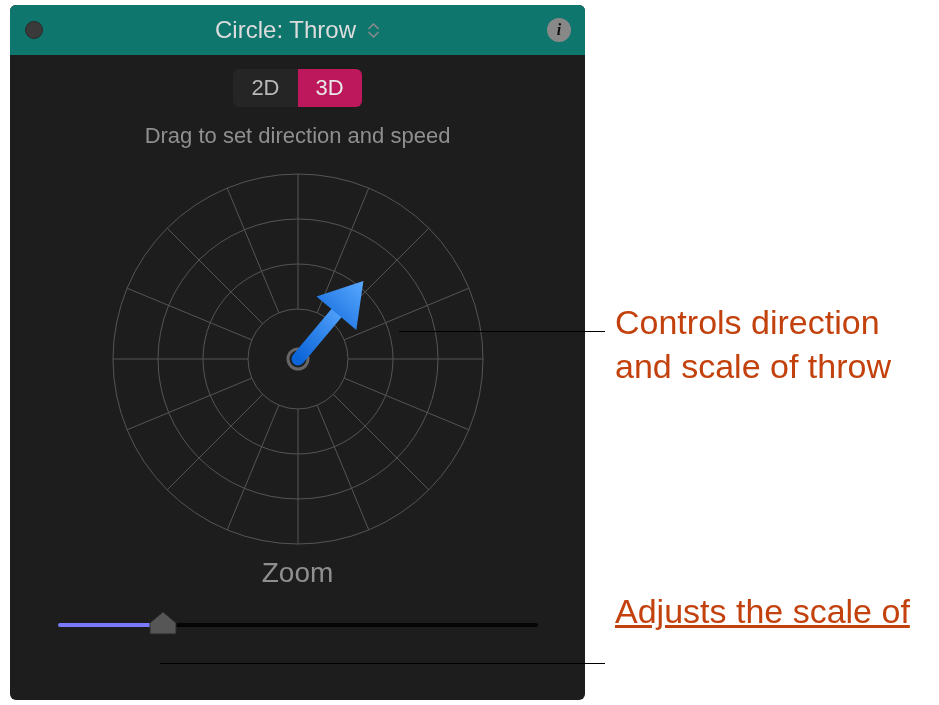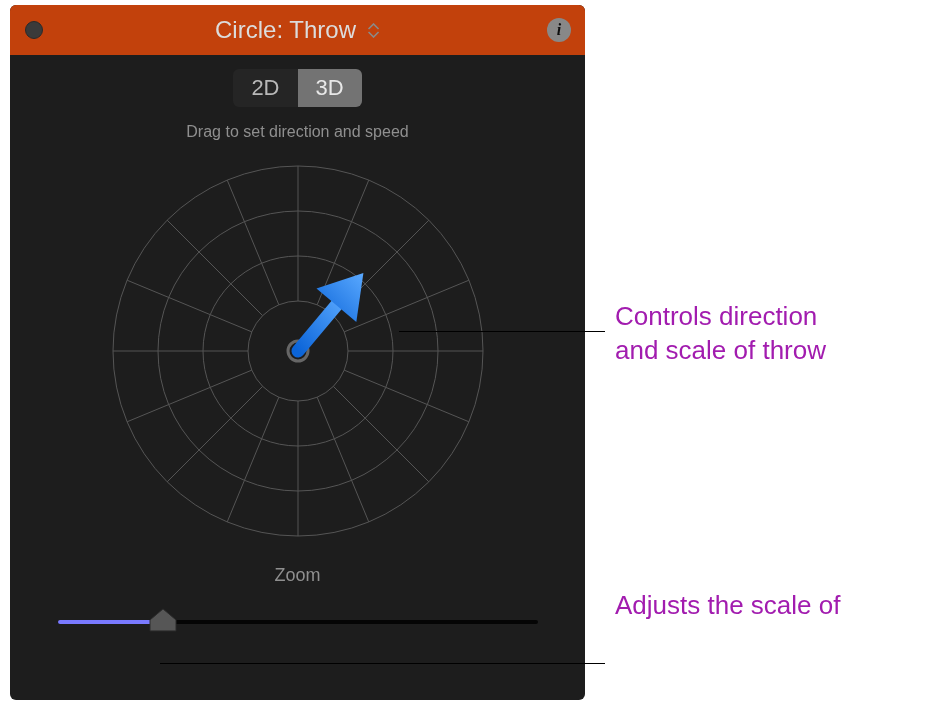--- a/index.html
+++ b/index.html
@@ -19,21 +19,21 @@
       left: 10px;
       top: 5px;
       width: 575px;
       height: 695px;
       background: #1d1d1d;
       border-radius: 6px;
       overflow: hidden;
     }
     .panel-header {
       height: 50px;
-      background: #c2410c;
+      background: #0f766e;
       display: flex;
       align-items: center;
       position: relative;
       padding-left: 38px;
     }
     .traffic-light {
       width: 18px;
       height: 18px;
       border-radius: 50%;
       background: #3a3a3a;
@@ -99,45 +99,45 @@
       font-size: 22px;
       cursor: pointer;
       border: none;
       color: #ddd;
     }
     .dim-btn.inactive {
       background: #252525;
       color: #b8b8b8;
     }
     .dim-btn.active {
-      background: #737373;
+      background: #be185d;
       color: #e8e8e8;
     }
     .helper-text {
       color: #8f8f8f;
-      font-size: 16px;
+      font-size: 22px;
       text-align: right;
       margin-top: 14px;
       line-height: 1.35;
     }
     .radar {
       position: relative;
       width: 380px;
       height: 380px;
       margin-top: 18px;
     }
     .radar svg {
       width: 100%;
       height: 100%;
       display: block;
     }
     .zoom-label {
       color: #8f8f8f;
-      font-size: 18px;
-      margin-top: 24px;
+      font-size: 28px;
+      margin-top: 8px;
     }
     .slider-wrap {
       position: relative;
       width: 480px;
       height: 40px;
       margin-top: 16px;
     }
     .slider-track {
       position: absolute;
       left: 0;
@@ -165,22 +165,22 @@
     }
     .slider-thumb svg {
       display: block;
       width: 30px;
       height: 26px;
     }
 
     
     .callout {
       position: absolute;
-      font-size: 26px;
-      color: #a21caf;
+      font-size: 34px;
+      color: #c2410c;
       line-height: 1.3;
       font-weight: 400;
     }
     .callout-line {
       position: absolute;
       height: 1px;
       background: #000;
     }
   </style>
 </head>
@@ -269,16 +269,16 @@
   </div>
 </div>
 
 <div class="callout-line" style="left:399px; top:331px; width:206px;"></div>
 <div class="callout" style="left:615px; top:300px;">
   <span>Controls direction</span><br>
   <span>and scale of throw</span>
 </div>
 
 <div class="callout-line" style="left:160px; top:663px; width:445px;"></div>
-<div class="callout" style="left:615px; top:589px;">
+<div class="callout" style="left:615px; top:589px;text-decoration:underline;">
   <span>Adjusts the scale of</span><br>
   <br>
 </div>
 
 </body></html>

